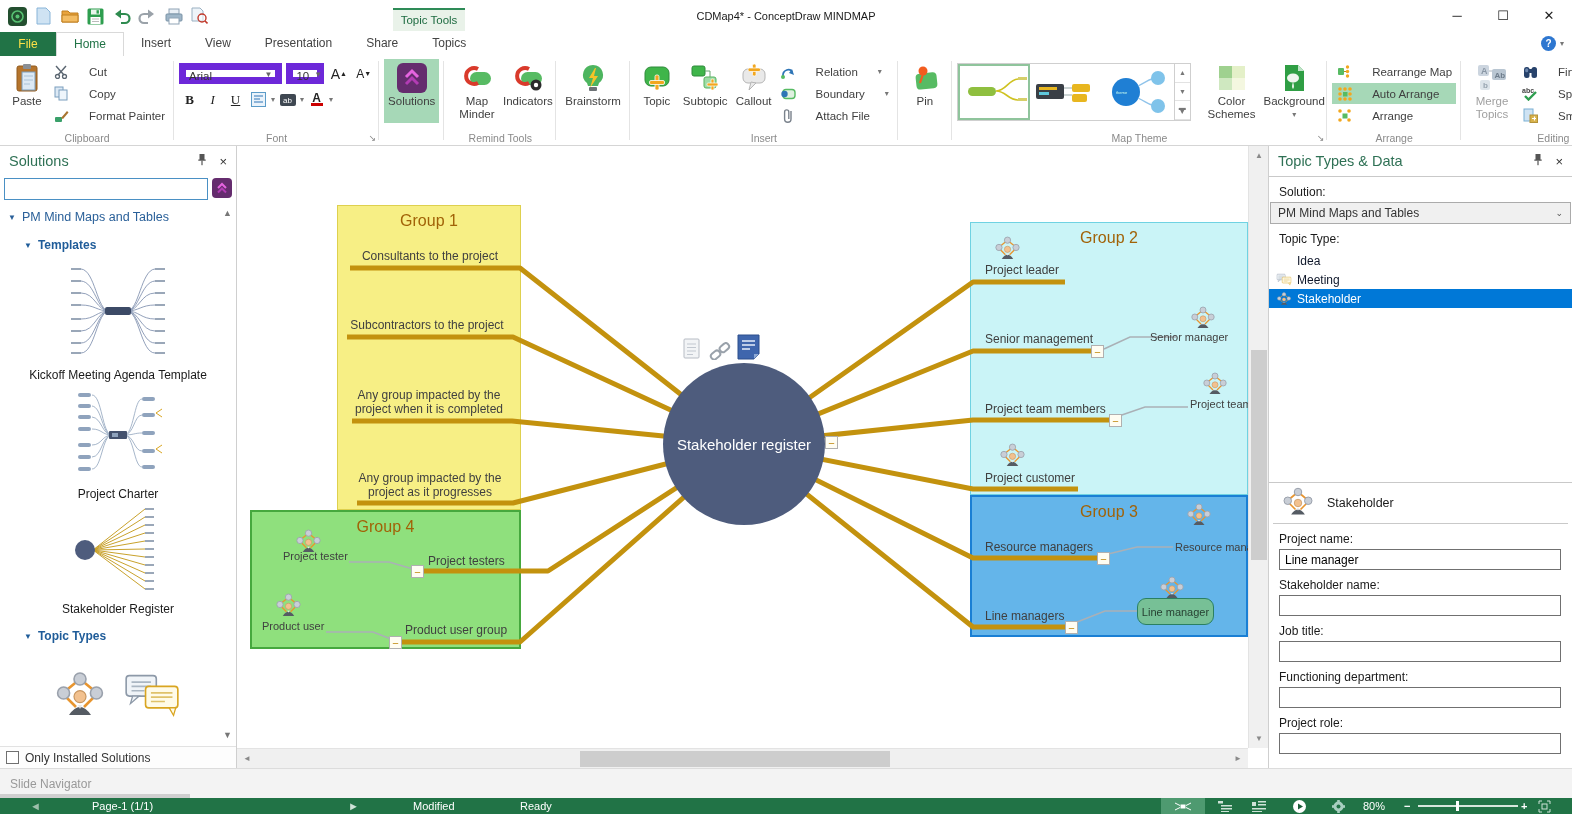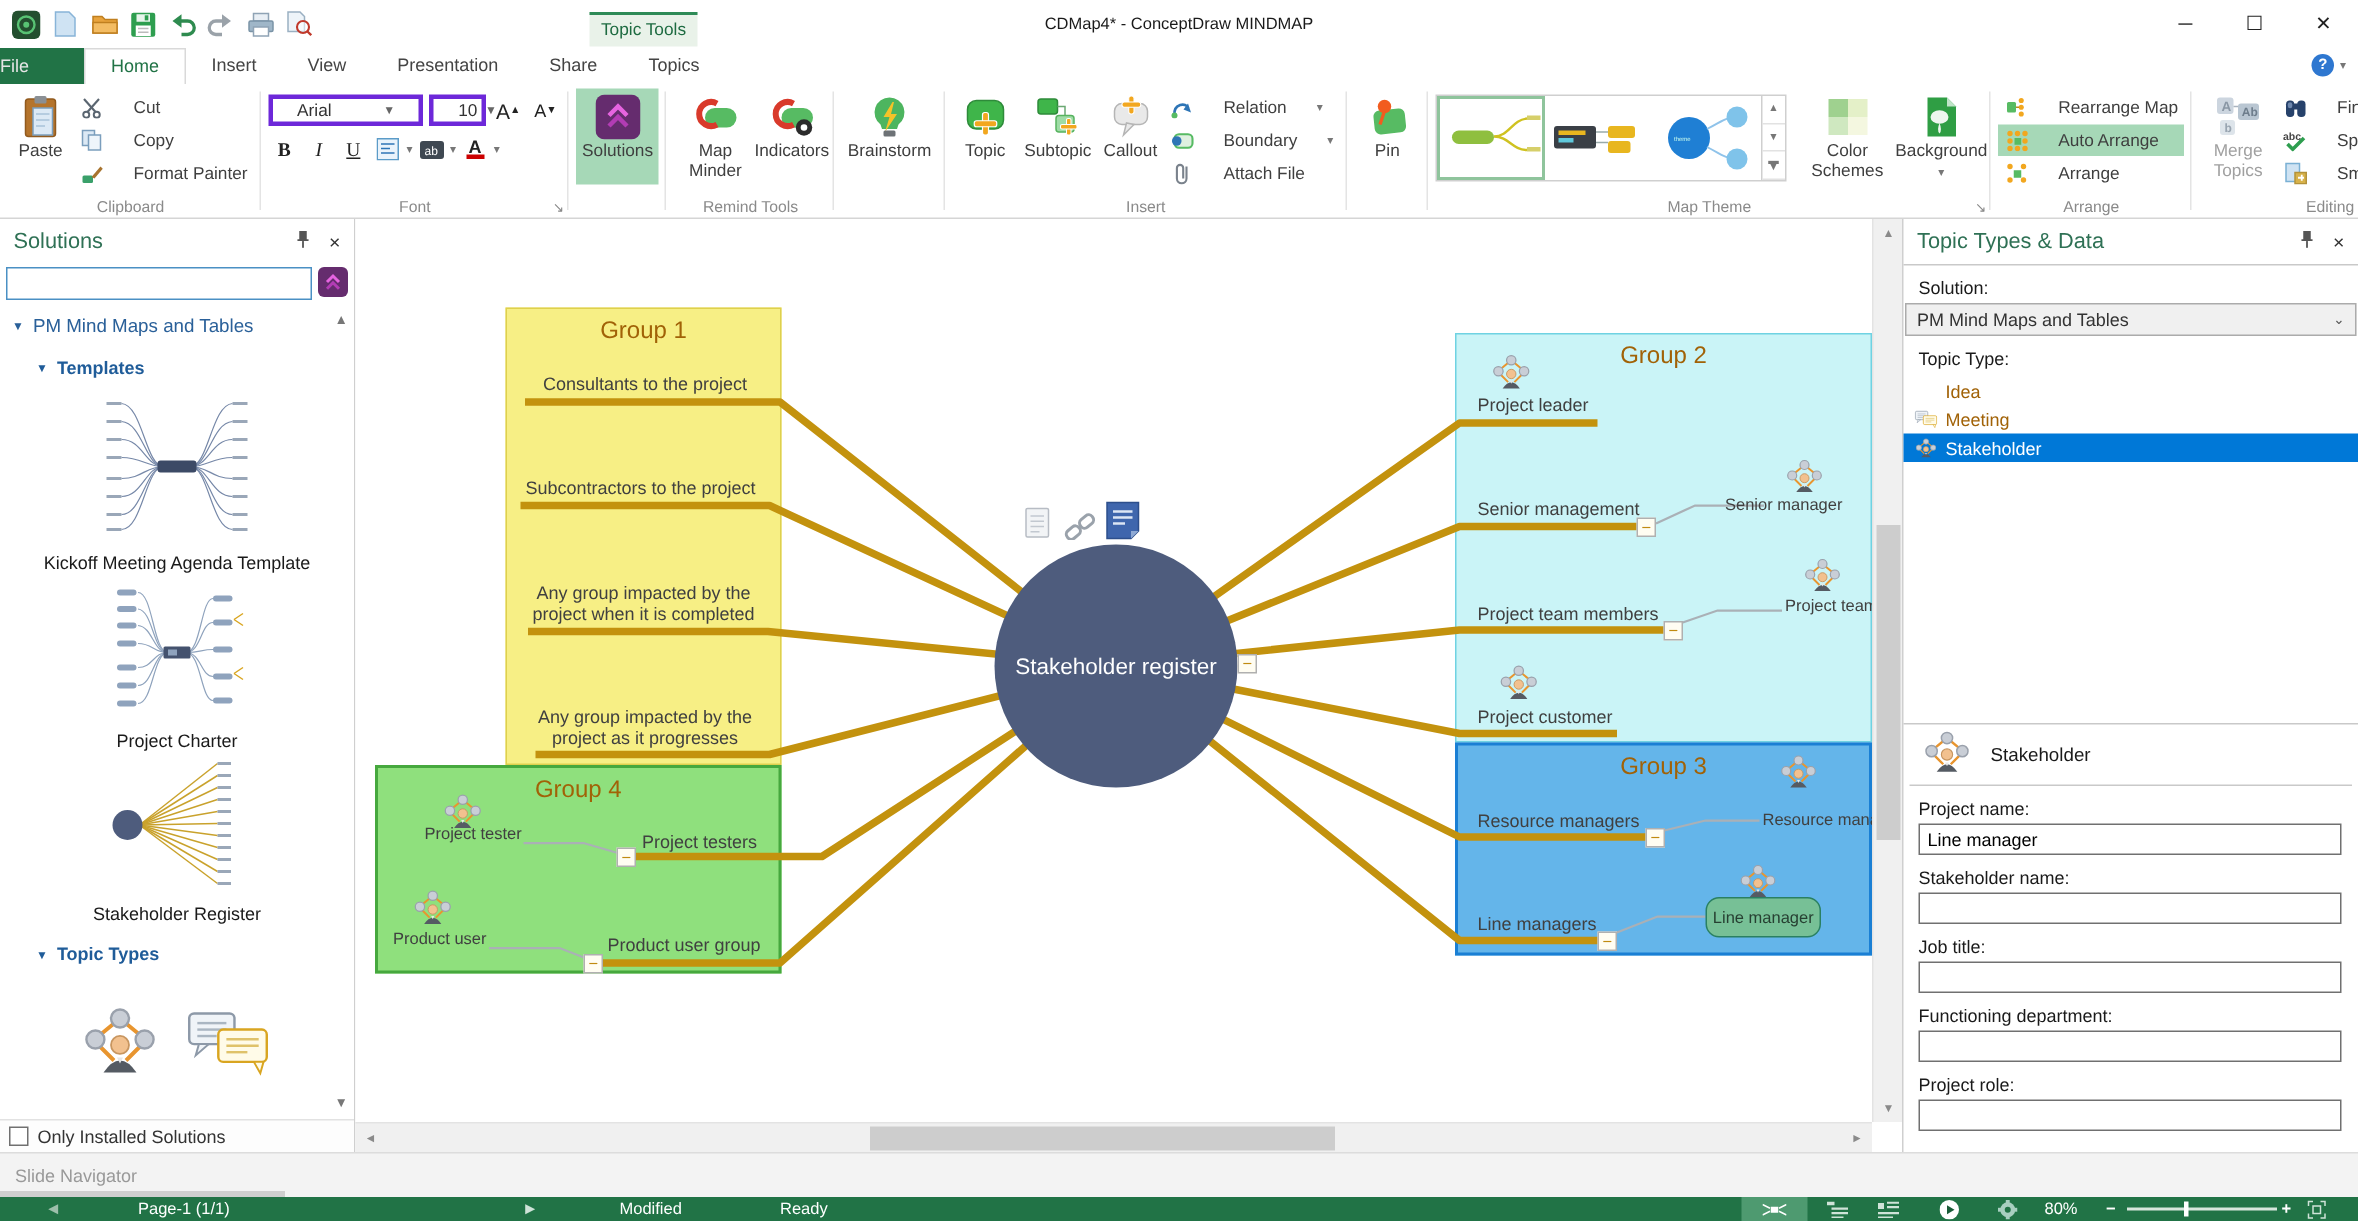--- a/index.html
+++ b/index.html
@@ -9,40 +9,40 @@
 .titlebar{height:32px;position:relative;display:flex;align-items:center;background:#fff}
 .qat{display:flex;gap:7px;padding-left:8px;align-items:center;z-index:2}
 .qicon{width:19px;height:19px;display:flex;align-items:center;justify-content:center}
 .apptitle{position:absolute;left:0;right:0;text-align:center;font-size:11px;color:#1a1a1a}
 .wincontrols{position:absolute;right:0;top:0;display:flex;z-index:2}
 .winbtn{width:46px;height:30px;display:flex;align-items:center;justify-content:center;font-size:13px;color:#222}
 .contextual{position:absolute;left:393px;top:8px;width:72px;height:23px;background:#e9f2e9;
   border-top:2px solid #2e8b57;color:#1e6b41;font-size:11.5px;text-align:center;line-height:21px;z-index:3}
 
 .tabrow{height:24px;display:flex;position:relative;background:#fff}
-.tab-file{background:#217346;color:#e5e5e5;width:56px;text-align:left;line-height:24px}
+.tab-file{background:#217346;color:#fde047;width:56px;text-align:center;line-height:24px}
 .tab{padding:0 17px;line-height:23px;color:#444}
 .tab.active{background:#fff;color:#217346;border:1px solid #d9d9d9;border-bottom:none}
 .helpwrap{position:absolute;right:8px;top:4px;display:flex;align-items:center;gap:4px}
 .helpbtn{width:15px;height:15px;border-radius:50%;background:#2e77d0;color:#fff;font-size:10px;
   font-weight:bold;display:flex;align-items:center;justify-content:center}
 
 .ribbon{height:90px;display:flex;background:#fff;border-bottom:1px solid #d5d5d5}
 .rgroup{position:relative;display:flex;padding:3px 5px 15px;align-items:flex-start}
 .rgroup:after{content:"";position:absolute;right:0;top:5px;bottom:5px;width:1px;background:#e4e4e4}
 .glabel{position:absolute;bottom:1px;left:0;right:0;text-align:center;font-size:10.5px;color:#8a8a8a;white-space:nowrap}
 .bigbtn{display:flex;flex-direction:column;align-items:center;gap:2px;padding:3px 4px;font-size:11.5px;
   color:#3f3f3f;text-align:center;line-height:1.15;min-width:44px}
 .bicon{width:30px;height:30px;margin-top:1px}
 .sel{background:#a6d8b7}
 .smallcol{display:flex;flex-direction:column;gap:1px;padding-top:2px}
 .smallbtn{display:flex;align-items:center;gap:20px;height:21px;font-size:11.5px;color:#3f3f3f;padding:0 4px;white-space:nowrap}
 .sicon{width:16px;height:16px;flex:0 0 16px;display:inline-flex;align-items:center;justify-content:center}
 .arr{color:#777;font-size:8px}
-.combo{border:3px solid #6d28d9;background:#fff;height:21px;display:flex;align-items:center;font-size:11.5px;padding:0 16px}
+.combo{border:7px solid #6d28d9;background:#fff;height:21px;display:flex;font-size:11.5px;padding:0 3px}
 .combo .carr{margin-left:auto;font-size:8px;color:#666;padding-left:5px}
 .fmtbtn{width:21px;height:21px;display:flex;align-items:center;justify-content:center;font-size:13px;color:#222}
 .dlauncher{position:absolute;right:3px;bottom:2px;font-size:9px;color:#888}
 .gallery{border:1px solid #cfcfcf;display:flex;height:58px;background:#fff}
 .thumb{width:72px;height:56px;position:relative;background:#fff}
 .thumb.selth{outline:2px solid #8fc49c;outline-offset:-2px}
 .gscroll{width:16px;display:flex;flex-direction:column;border-left:1px solid #cfcfcf}
 .gsbtn{flex:1;display:flex;align-items:center;justify-content:center;font-size:7px;color:#777;border-bottom:1px solid #e2e2e2}
 .grayed{color:#a0a0a0}
 
@@ -79,21 +79,21 @@
   display:flex;align-items:center;justify-content:center;font-size:11px;color:#274032;z-index:4}
 .vscroll{position:absolute;right:0;top:0;width:20px;height:602px;background:#f0f0f0;border-left:1px solid #e3e3e3}
 .hscroll{position:absolute;left:0;bottom:0;width:1011px;height:20px;background:#f0f0f0;border-top:1px solid #e3e3e3}
 .sarrow{position:absolute;color:#8a8a8a;font-size:8px}
 .sthumb{position:absolute;background:#cdcdcd}
 
 .rpanel{width:304px;border-left:1px solid #cfcfcf;display:flex;flex-direction:column;background:#fff}
 .flabel{font-size:12px;color:#1a1a1a;margin:8px 10px 3px}
 .dd{height:22px;border:1px solid #ababab;background:#f0f0f0;display:flex;align-items:center;padding:0 7px;margin:0 1px}
 .dd .carr{margin-left:auto;font-size:9px;color:#555}
-.typerow{height:19px;display:flex;align-items:center;gap:5px;padding-left:7px;font-size:12px;color:#a16207}
+.typerow{height:19px;display:flex;align-items:center;gap:5px;padding-left:7px;font-size:12px;color:#0f172a}
 .typerow .ticon{width:16px;display:flex;justify-content:center}
 .typerow.selrow{background:#0078d7;color:#fff}
 .rspacer{height:174px}
 .divline{border-top:1px solid #c9c9c9}
 .detailhead{display:flex;align-items:center;gap:14px;padding:5px 14px;height:40px;font-size:12.5px;color:#1a1a1a}
 .field input{display:block;width:282px;margin:0 10px;height:21px;border:1px solid #707070;font:inherit;padding:0 5px}
 
 .slidenav{height:30px;background:#f3f3f3;border-top:1px solid #dcdcdc;position:relative;
   display:flex;align-items:center;padding-left:10px;color:#999;font-size:12px}
 .slidenav .navthumb{position:absolute;left:0;bottom:0;width:190px;height:4px;background:#cfcfcf}

